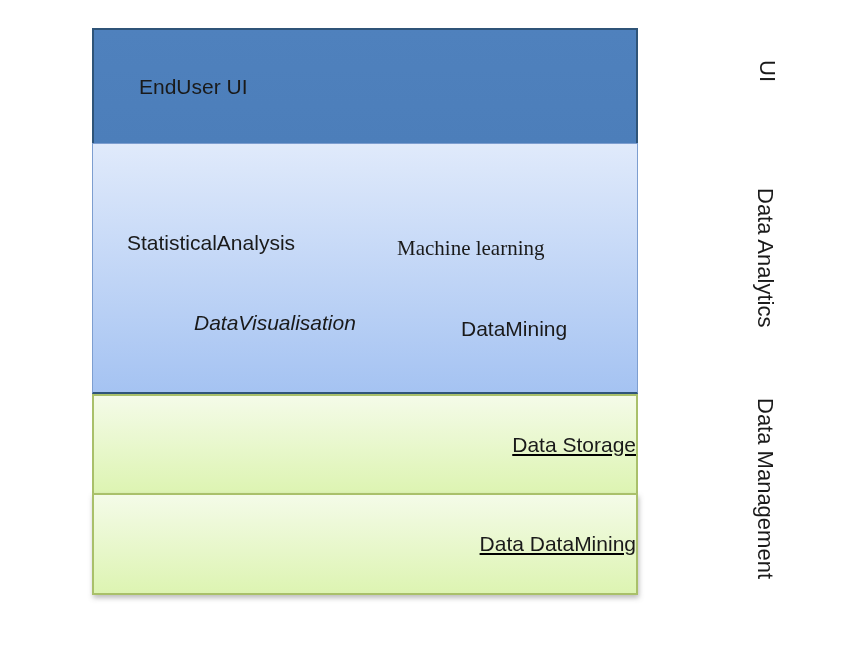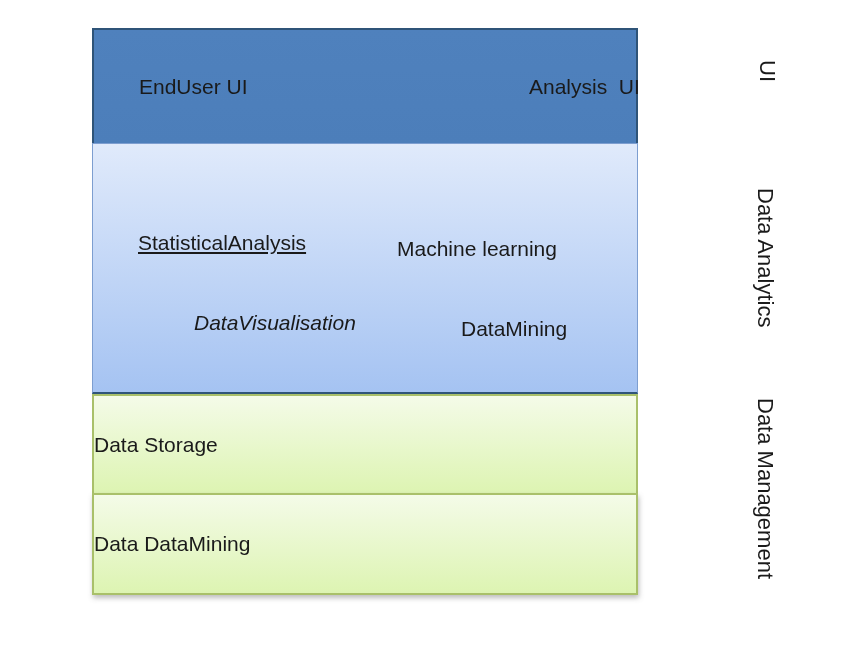--- a/index.html
+++ b/index.html
@@ -39,21 +39,22 @@
     height: 251px;
     background: linear-gradient(#E0EAFB, #A5C3F2);
     border: 1px solid #7D9ED0;
     border-bottom: 2px solid #2F5478;
   }
   .band-green {
     background: linear-gradient(#F4FBE8, #DDF4B2);
     border: 2px solid #A9C06A;
     display: flex;
     align-items: center;
-    justify-content: flex-start;
+    justify-content: flex-end;
+    text-decoration: underline;
   }
   .band-storage {
     height: 99px;
     border-bottom: none;
   }
   .band-collection {
     height: 102px;
     box-shadow: 1px 3px 5px rgba(110,110,110,0.45);
   }
   .lbl {
@@ -79,26 +80,25 @@
 </style>
 </head>
 <body>
 
 <div class="canvas">
 
   <div class="stack">
 
     <div class="band band-ui">
       <span class="lbl" style="left:45px; top:45px;">EndUser UI</span>
-      <span class="lbl" style="left:435px; top:45px;">Analysis  UI</span>
     </div>
 
     <div class="band band-analytics">
-      <span class="lbl" style="left:45px; top:87px;text-decoration:underline;">StatisticalAnalysis</span>
-      <span class="lbl" style="left:304px; top:93px;">Machine learning</span>
+      <span class="lbl" style="left:34px; top:87px;">StatisticalAnalysis</span>
+      <span class="lbl" style="left:304px; top:93px;font-family:Liberation Serif, serif;">Machine learning</span>
       <span class="lbl" style="left:101px; top:167px;font-style:italic;">DataVisualisation</span>
       <span class="lbl" style="left:368px; top:173px;text-align:center;">DataMining</span>
     </div>
 
     <div class="band band-green band-storage">
       <span class="lbl-center">Data Storage</span>
     </div>
 
     <div class="band band-green band-collection">
       <span class="lbl-center">Data DataMining</span>

